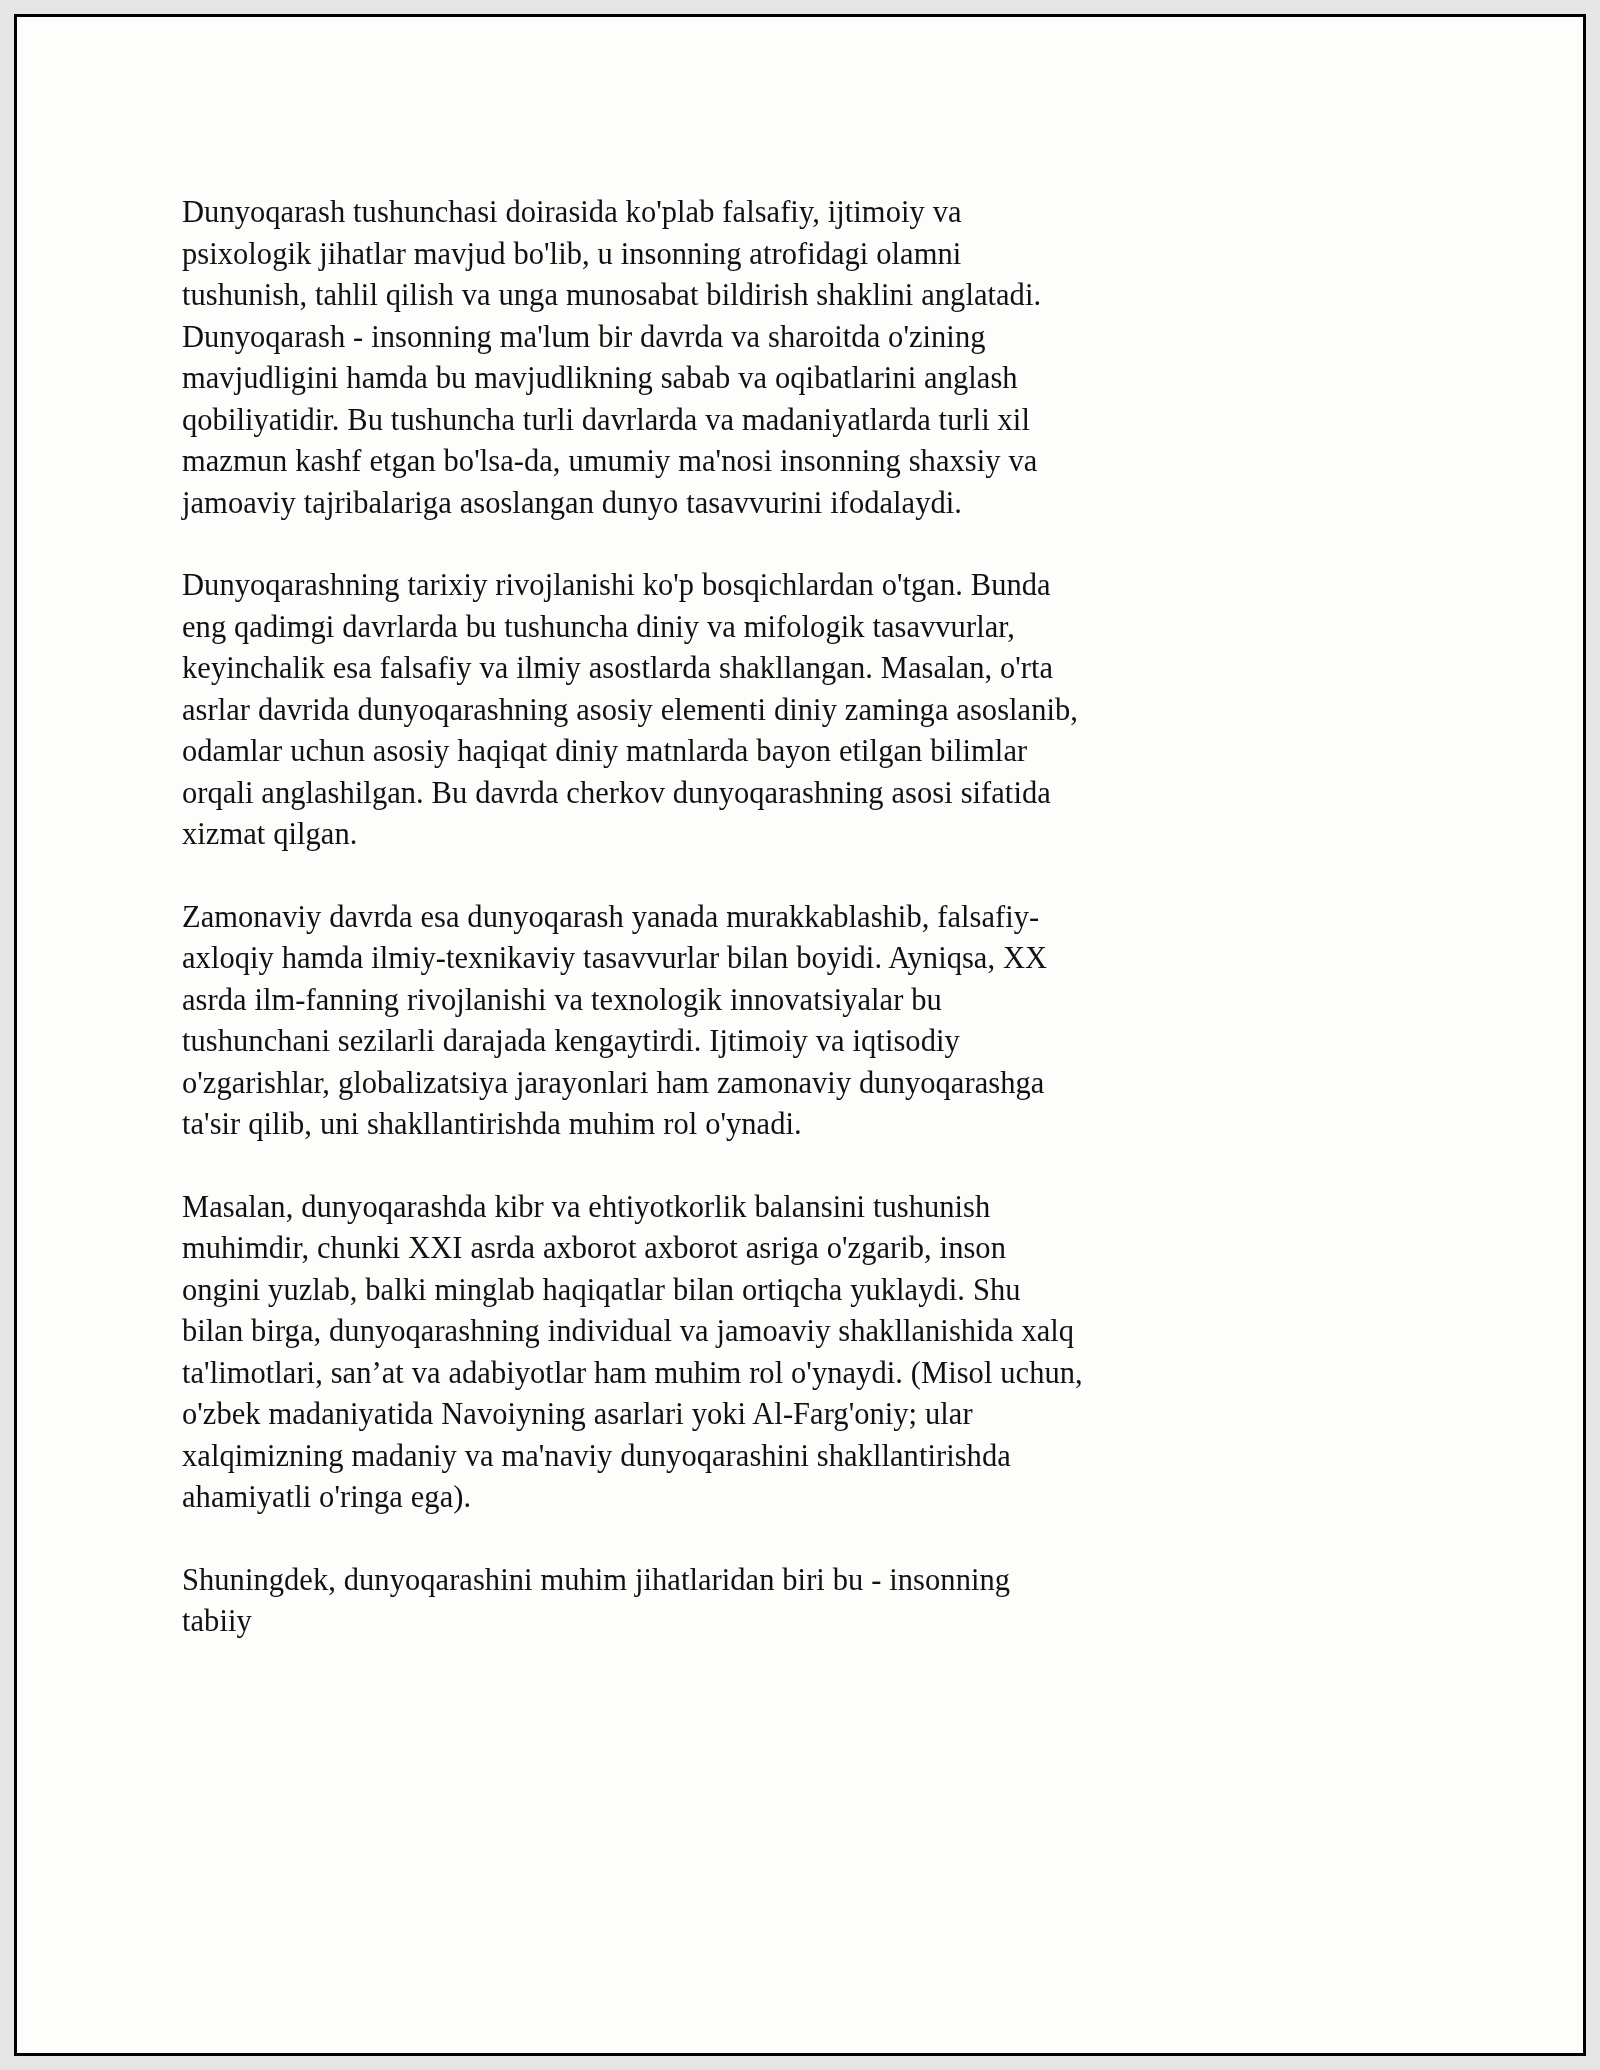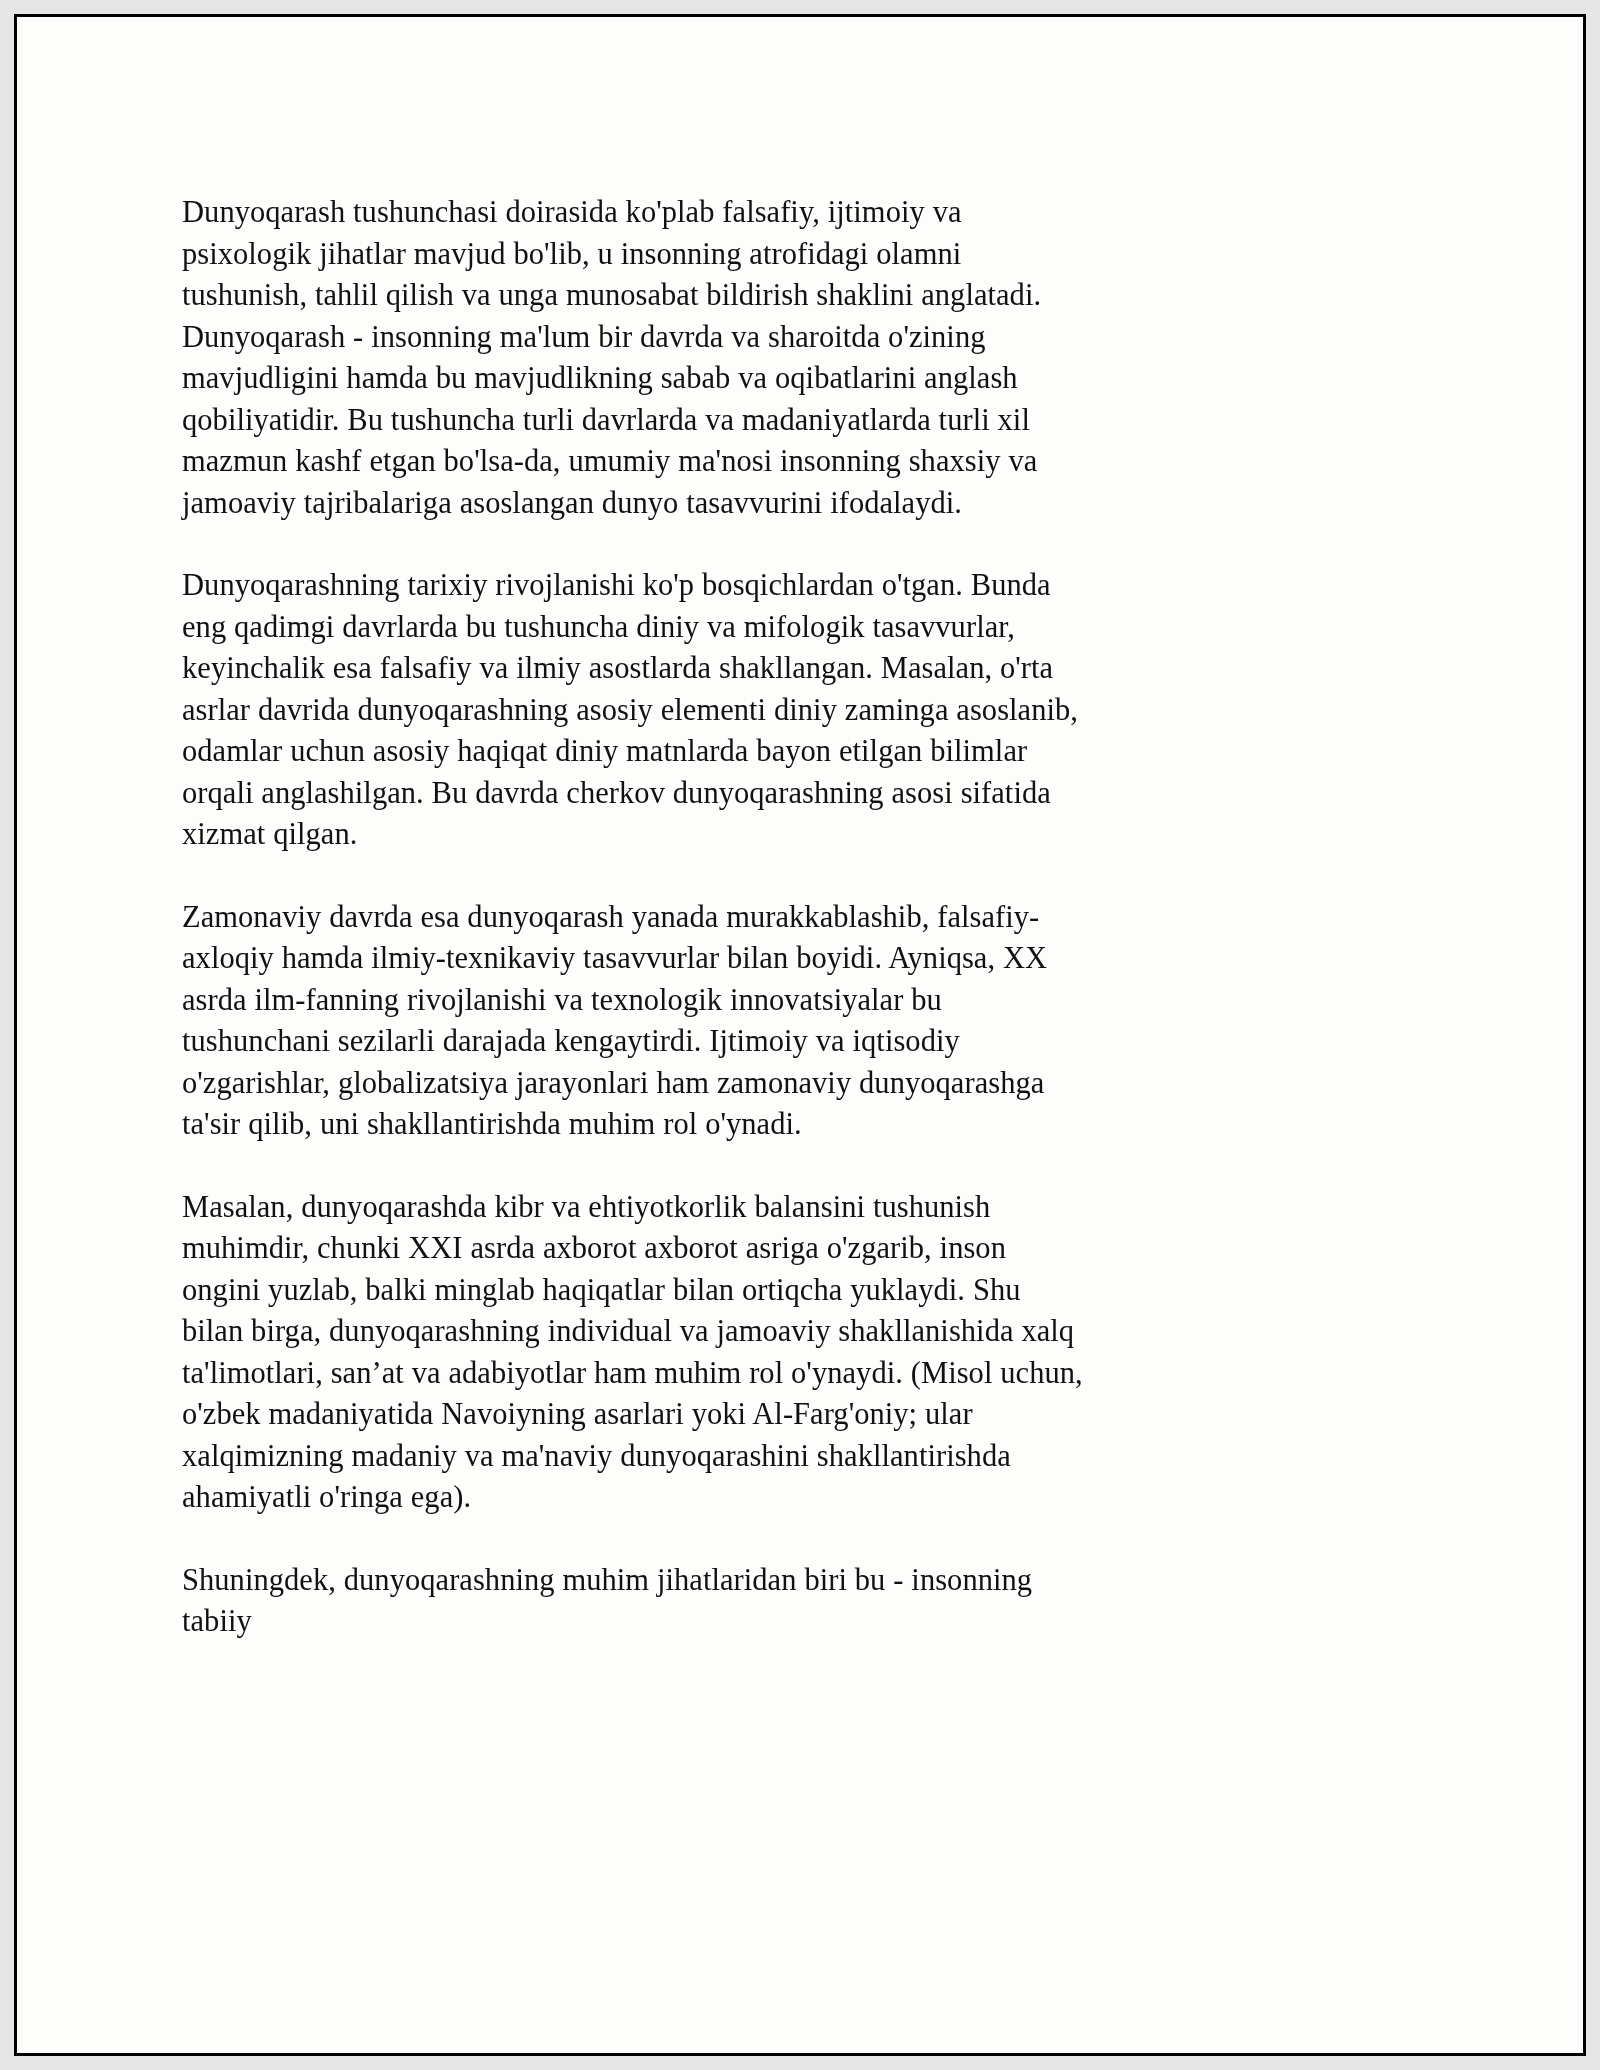--- a/index.html
+++ b/index.html
@@ -66,17 +66,17 @@
 <body>
 
 <div class="page-frame">
   <div class="page-inner">
     <div class="page-surface">
       <div class="doc-body">
         <p class="para">Dunyoqarash tushunchasi doirasida ko'plab falsafiy, ijtimoiy va psixologik jihatlar mavjud bo'lib, u insonning atrofidagi olamni tushunish, tahlil qilish va unga munosabat bildirish shaklini anglatadi. Dunyoqarash - insonning ma'lum bir davrda va sharoitda o'zining mavjudligini hamda bu mavjudlikning sabab va oqibatlarini anglash qobiliyatidir. Bu tushuncha turli davrlarda va madaniyatlarda turli xil mazmun kashf etgan bo'lsa-da, umumiy ma'nosi insonning shaxsiy va jamoaviy tajribalariga asoslangan dunyo tasavvurini ifodalaydi.</p>
         <p class="para">Dunyoqarashning tarixiy rivojlanishi ko'p bosqichlardan o'tgan. Bunda eng qadimgi davrlarda bu tushuncha diniy va mifologik tasavvurlar, keyinchalik esa falsafiy va ilmiy asostlarda shakllangan. Masalan, o'rta asrlar davrida dunyoqarashning asosiy elementi diniy zaminga asoslanib, odamlar uchun asosiy haqiqat diniy matnlarda bayon etilgan bilimlar orqali anglashilgan. Bu davrda cherkov dunyoqarashning asosi sifatida xizmat qilgan.</p>
         <p class="para">Zamonaviy davrda esa dunyoqarash yanada murakkablashib, falsafiy-axloqiy hamda ilmiy-texnikaviy tasavvurlar bilan boyidi. Ayniqsa, XX asrda ilm-fanning rivojlanishi va texnologik innovatsiyalar bu tushunchani sezilarli darajada kengaytirdi. Ijtimoiy va iqtisodiy o'zgarishlar, globalizatsiya jarayonlari ham zamonaviy dunyoqarashga ta'sir qilib, uni shakllantirishda muhim rol o'ynadi.</p>
         <p class="para">Masalan, dunyoqarashda kibr va ehtiyotkorlik balansini tushunish muhimdir, chunki XXI asrda axborot axborot asriga o'zgarib, inson ongini yuzlab, balki minglab haqiqatlar bilan ortiqcha yuklaydi. Shu bilan birga, dunyoqarashning individual va jamoaviy shakllanishida xalq ta'limotlari, san’at va adabiyotlar ham muhim rol o'ynaydi. (Misol uchun, o'zbek madaniyatida Navoiyning asarlari yoki Al-Farg'oniy; ular xalqimizning madaniy va ma'naviy dunyoqarashini shakllantirishda ahamiyatli o'ringa ega).</p>
-        <p class="para">Shuningdek, dunyoqarashning muhim jihatlaridan biri bu - insonning tabiiy</p>
+        <p class="para">Shuningdek, dunyoqarashini muhim jihatlaridan biri bu - insonning tabiiy</p>
       </div>
     </div>
   </div>
 </div>
 
 </body></html>

